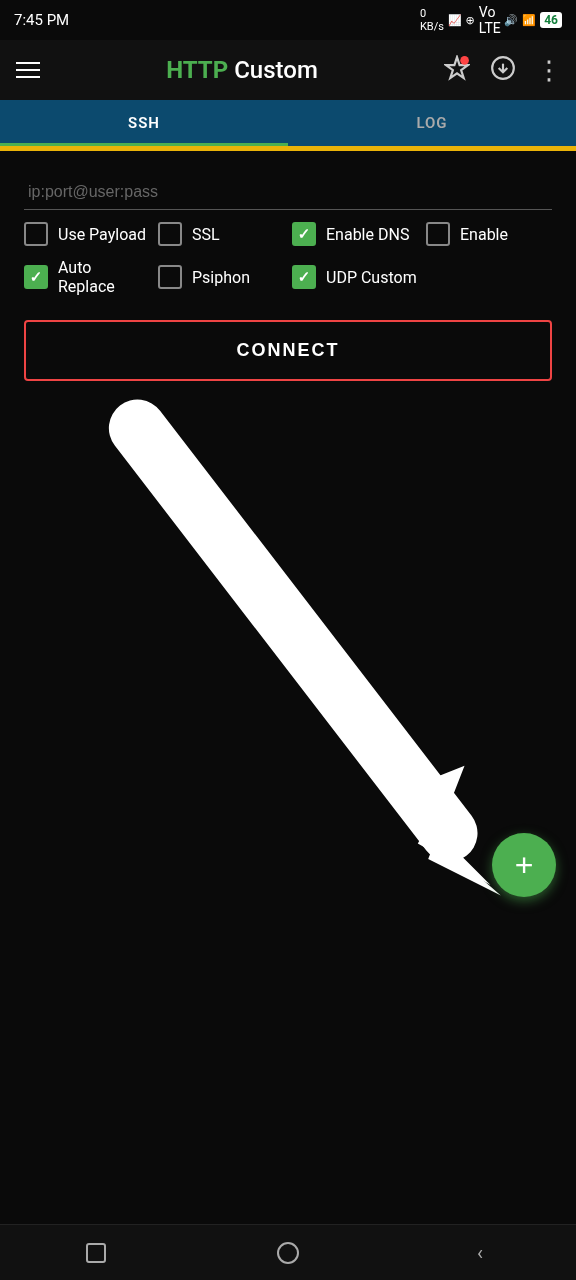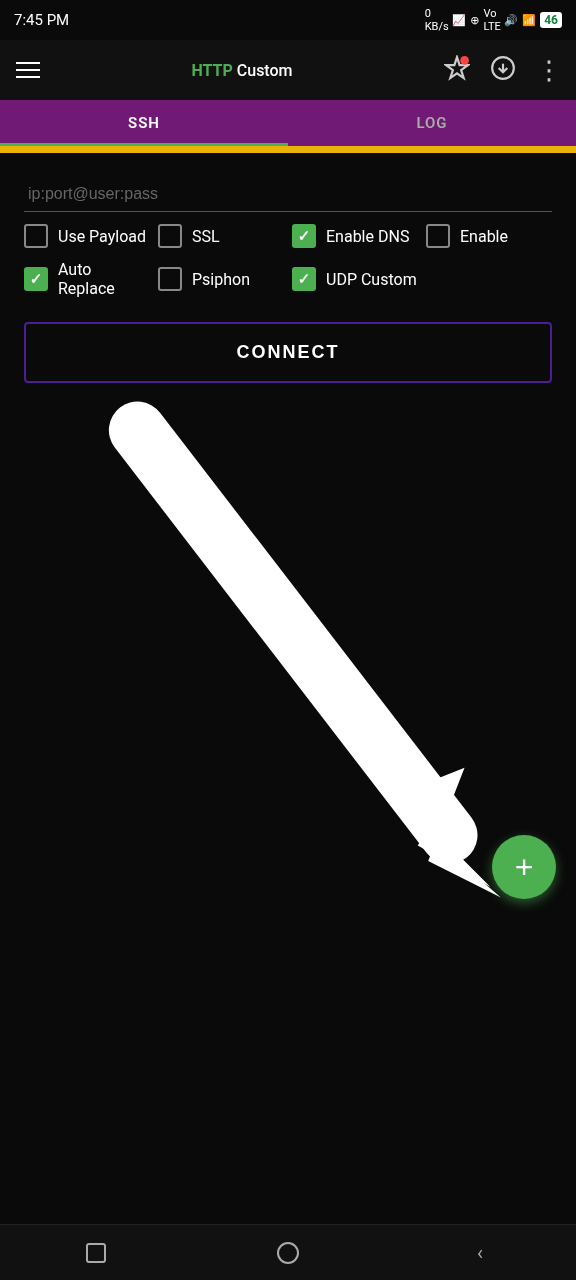--- a/index.html
+++ b/index.html
@@ -48,21 +48,21 @@
     
     .app-bar {
       display: flex;
       align-items: center;
       justify-content: space-between;
       padding: 8px 16px;
       height: 60px;
       background: #111;
     }
     .app-bar-title {
-      font-size: 16px;
+      font-size: 24px;
       font-weight: 500;
       color: #fff;
     }
     .app-bar-title .http {
       color: #4caf50;
       font-weight: bold;
     }
     .app-bar-icons {
       display: flex;
       align-items: center;
@@ -82,22 +82,22 @@
     .hamburger span {
       display: block;
       width: 24px;
       height: 2px;
       background: #fff;
     }
 
     
     .tabs {
       display: flex;
-      border-bottom: 7px solid #eab308;
-      background: #701a75;
+      border-bottom: 5px solid #eab308;
+      background: #0c4a6e;
     }
     .tab {
       flex: 1;
       text-align: center;
       padding: 14px 0;
       font-size: 15px;
       font-weight: 600;
       color: #aaa;
       cursor: pointer;
       position: relative;
@@ -181,21 +181,21 @@
       font-size: 15px;
       font-weight: bold;
       line-height: 1;
     }
 
     
     .connect-btn {
       width: 100%;
       padding: 18px;
       background: transparent;
-      border: 2px solid #4c1d95;
+      border: 2px solid #ef4444;
       color: #fff;
       font-size: 18px;
       font-weight: bold;
       letter-spacing: 2px;
       border-radius: 4px;
       cursor: pointer;
       text-align: center;
     }
 
     
@@ -273,21 +273,21 @@
   </style>
 </head>
 <body>
 
 <div class="status-bar">
   <div class="status-left">7:45 PM</div>
   <div class="status-right">
     <span style="font-size:11px;">0<br>KB/s</span>
     <span>📈</span>
     <span>⊕</span>
-    <span style="font-size:11px;">Vo<br>LTE</span>
+    <span style="font-size:14px;">Vo<br>LTE</span>
     <span>🔊</span>
     <span>📶</span>
     <span class="battery-icon">46</span>
   </div>
 </div>
 
 <div class="app-bar">
   <div class="hamburger">
     <span></span>
     <span></span>

